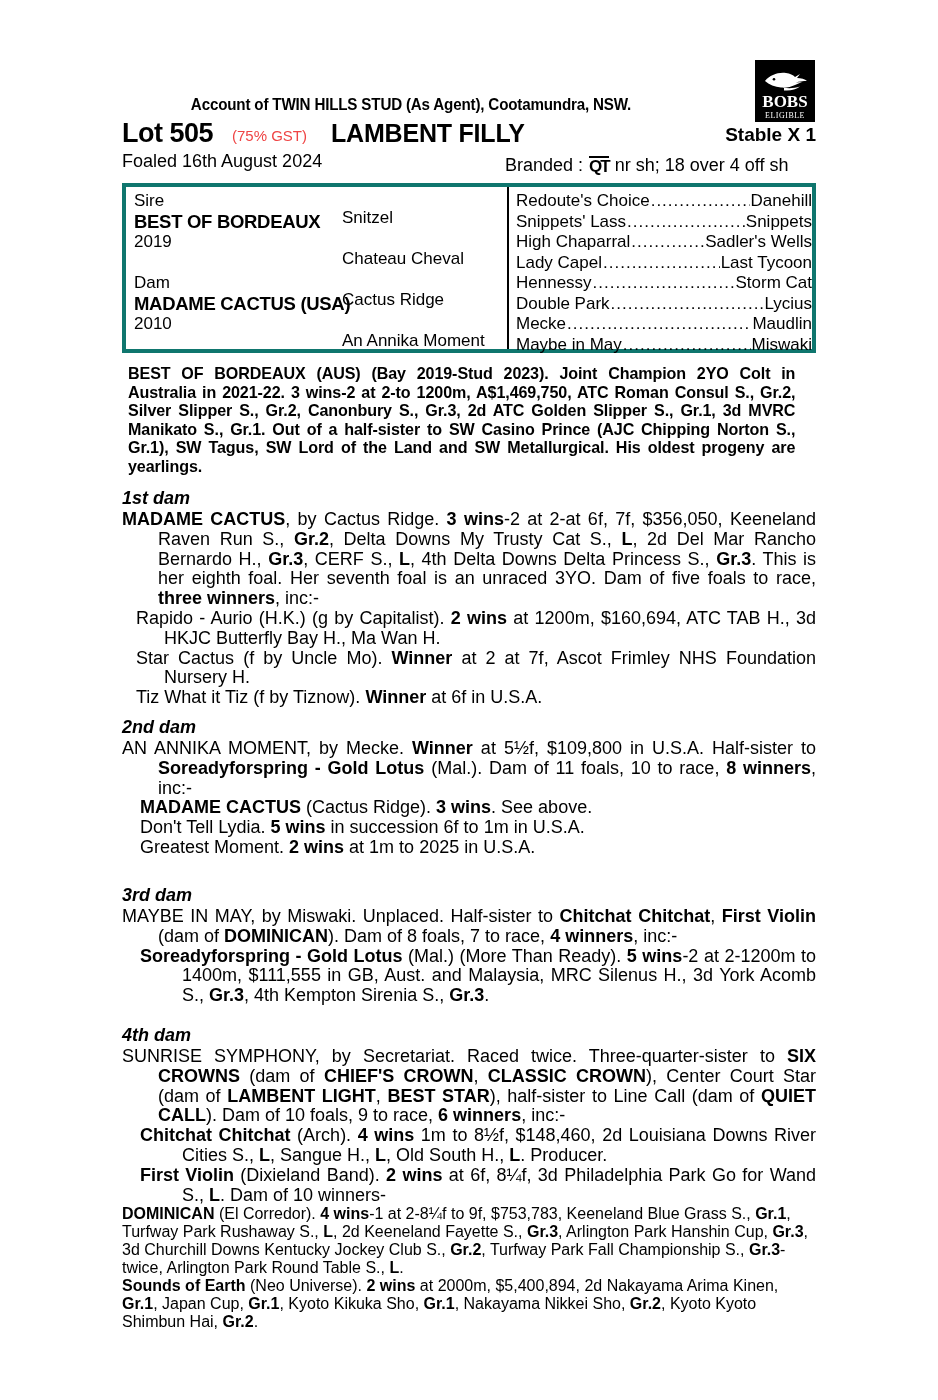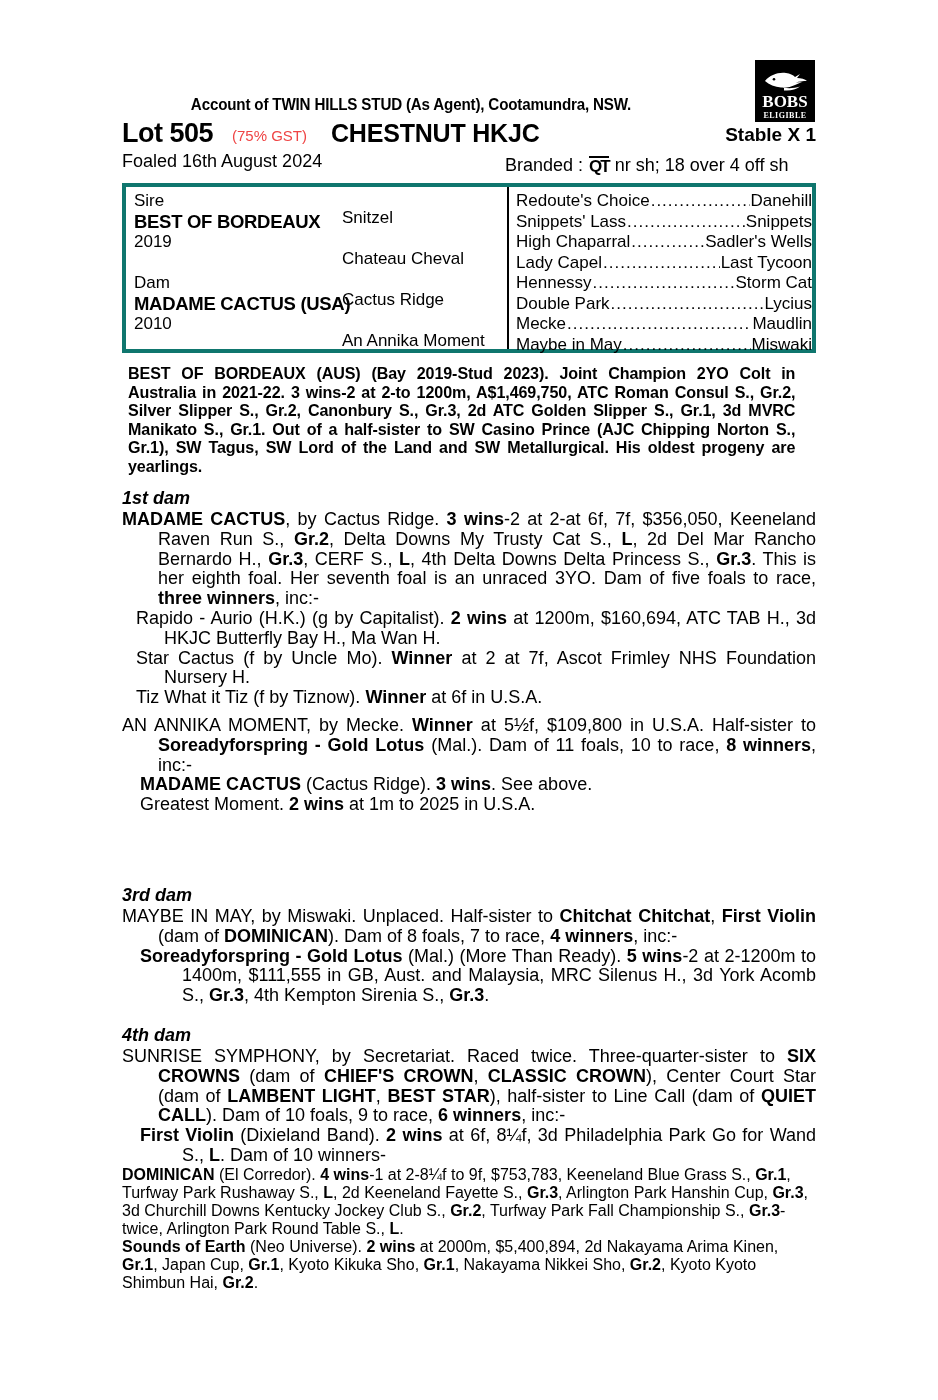--- a/index.html
+++ b/index.html
@@ -44,21 +44,21 @@
     font-family: "Liberation Serif", serif;
     font-weight: bold;
     font-size: 17px;
     line-height: 17px;
     letter-spacing: 0px;
     margin-top: 1px;
   }
   .bobs-sub {
     color: #ffffff;
     font-family: "Liberation Serif", serif;
-    font-weight: bold;
+    font-weight: normal;
     font-size: 8px;
     line-height: 9px;
     letter-spacing: 0.5px;
     margin-top: 1px;
   }
 
   .account-line {
     position: absolute;
     left: 0;
     top: 95px;
@@ -250,21 +250,21 @@
     </span>
     <span class="bobs-word">BOBS</span>
     <span class="bobs-sub">ELIGIBLE</span>
   </div>
 
   <div class="account-line">Account of TWIN HILLS STUD (As Agent), Cootamundra, NSW.</div>
 
   <div class="title-row">
     <span class="lot-number">Lot 505</span>
     <span class="gst">(75% GST)</span>
-    <span class="sex-colour">CHESTNUT HKJC</span>
+    <span class="sex-colour">LAMBENT FILLY</span>
     <span class="stable">Stable X 1</span>
   </div>
 
   <div class="foaled-row">
     <span class="foaled">Foaled 16th August 2024</span>
     <span class="branded"><span>Branded : </span><span class="brand-glyph">QT</span><span> nr sh; 18 over 4 off sh</span></span>
   </div>
 
   <div class="ped-table">
     <div class="ped-divider"></div>
@@ -351,45 +351,52 @@
           <span class="hang">Rapido - Aurio (H.K.) (g by Capitalist). <b>2 wins</b> at 1200m, $160,694, ATC TAB H., 3d HKJC Butterfly Bay H., Ma Wan H.</span>
         </div>
         <div class="p1">
           <span class="hang">Star Cactus (f by Uncle Mo). <b>Winner</b> at 2 at 7f, Ascot Frimley NHS Foundation Nursery H.</span>
         </div>
         <div class="p1">
           <span class="hang">Tiz What it Tiz (f by Tiznow). <b>Winner</b> at 6f in U.S.A.</span>
         </div>
       </div>
       <div class="dam-section" style="top: 716px;">
+        <div class="dam-head">2nd dam</div>
         <div class="p0">
           <span class="hang">AN ANNIKA MOMENT, by Mecke. <b>Winner</b> at 5½f, $109,800 in U.S.A. Half-sister to <b>Soreadyforspring - Gold Lotus</b> (Mal.). Dam of 11 foals, 10 to race, <b>8 winners</b>, inc:-</span>
         </div>
         <div class="p2">
           <span class="hang"><b>MADAME CACTUS</b> (Cactus Ridge). <b>3 wins</b>. See above.</span>
+        </div>
+        <div class="p2">
+          <span class="hang">Don't Tell Lydia. <b>5 wins</b> in succession 6f to 1m in U.S.A.</span>
         </div>
         <div class="p2">
           <span class="hang">Greatest Moment. <b>2 wins</b> at 1m to 2025 in U.S.A.</span>
         </div>
       </div>
       <div class="dam-section" style="top: 884px;">
         <div class="dam-head">3rd dam</div>
         <div class="p0">
           <span class="hang">MAYBE IN MAY, by Miswaki. Unplaced. Half-sister to <b>Chitchat Chitchat</b>, <b>First Violin</b> (dam of <b>DOMINICAN</b>). Dam of 8 foals, 7 to race, <b>4 winners</b>, inc:-</span>
         </div>
         <div class="p2">
           <span class="hang"><b>Soreadyforspring - Gold Lotus</b> (Mal.) (More Than Ready). <b>5 wins</b>-2 at 2-1200m to 1400m, $111,555 in GB, Aust. and Malaysia, MRC Silenus H., 3d York Acomb S., <b>Gr.3</b>, 4th Kempton Sirenia S., <b>Gr.3</b>.</span>
         </div>
       </div>
       <div class="dam-section" style="top: 1024px;">
         <div class="dam-head">4th dam</div>
         <div class="p0">
           <span class="hang">SUNRISE SYMPHONY, by Secretariat. Raced twice. Three-quarter-sister to <b>SIX CROWNS</b> (dam of <b>CHIEF'S CROWN</b>, <b>CLASSIC CROWN</b>), Center Court Star (dam of <b>LAMBENT LIGHT</b>, <b>BEST STAR</b>), half-sister to Line Call (dam of <b>QUIET CALL</b>). Dam of 10 foals, 9 to race, <b>6 winners</b>, inc:-</span>
         </div>
         <div class="p2">
+          <span class="hang"><b>Chitchat Chitchat</b> (Arch). <b>4 wins</b> 1m to 8½f, $148,460, 2d Louisiana Downs River Cities S., <b>L</b>, Sangue H., <b>L</b>, Old South H., <b>L</b>. Producer.</span>
+        </div>
+        <div class="p2">
           <span class="hang"><b>First Violin</b> (Dixieland Band). <b>2 wins</b> at 6f, 8¼f, 3d Philadelphia Park Go for Wand S., <b>L</b>. Dam of 10 winners-</span>
         </div>
         <div class="p3"><span class="hang"><b>DOMINICAN</b> (El Corredor). <b>4 wins</b>-1 at 2-8¼f to 9f, $753,783, Keeneland Blue Grass S., <b>Gr.1</b>, Turfway Park Rushaway S., <b>L</b>, 2d Keeneland Fayette S., <b>Gr.3</b>, Arlington Park Hanshin Cup, <b>Gr.3</b>, 3d Churchill Downs Kentucky Jockey Club S., <b>Gr.2</b>, Turfway Park Fall Championship S., <b>Gr.3</b>-twice, Arlington Park Round Table S., <b>L</b>.</span></div>
         <div class="p3"><span class="hang"><b>Sounds of Earth</b> (Neo Universe). <b>2 wins</b> at 2000m, $5,400,894, 2d Nakayama Arima Kinen, <b>Gr.1</b>, Japan Cup, <b>Gr.1</b>, Kyoto Kikuka Sho, <b>Gr.1</b>, Nakayama Nikkei Sho, <b>Gr.2</b>, Kyoto Kyoto Shimbun Hai, <b>Gr.2</b>.</span></div>
       </div>
     </div>
 
 </div>
 
 </body></html>

